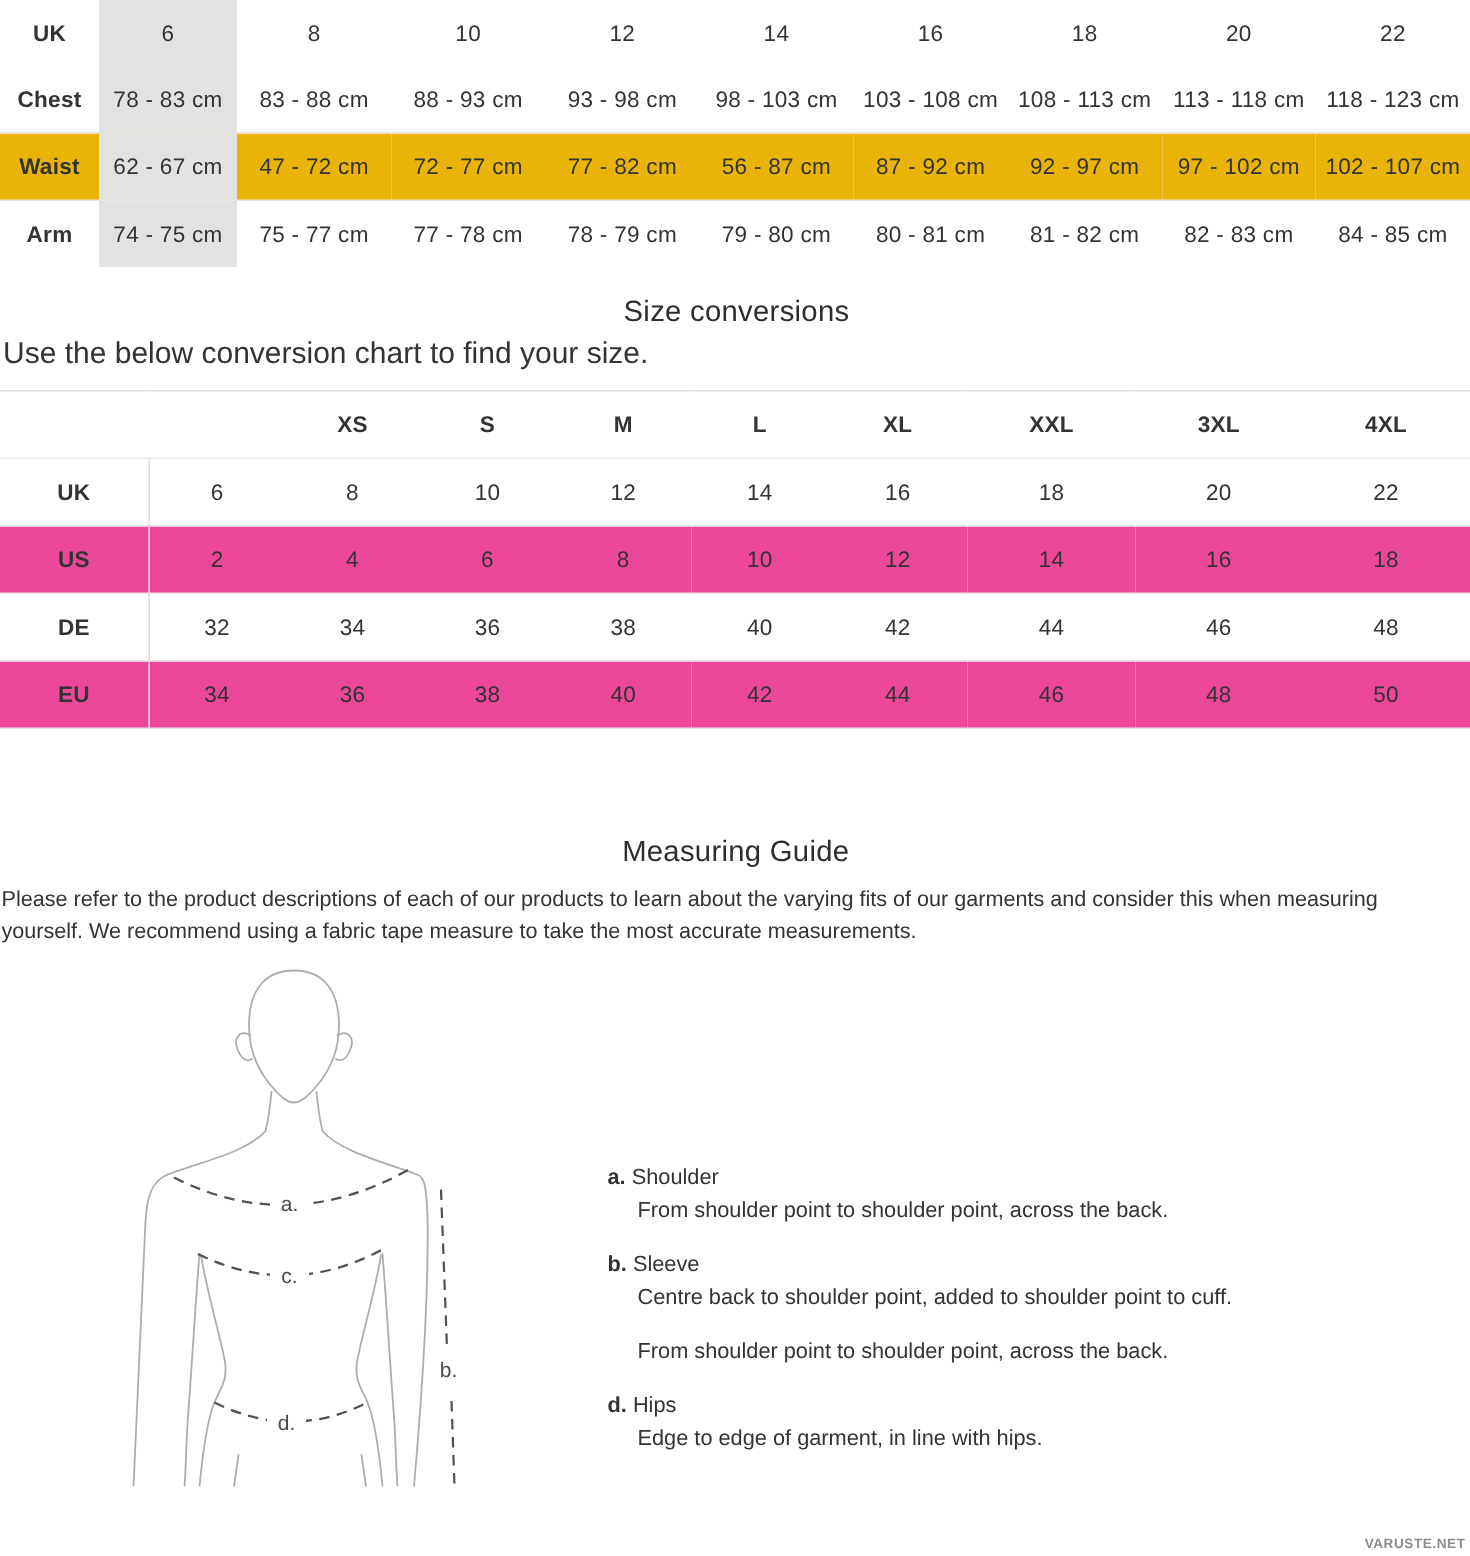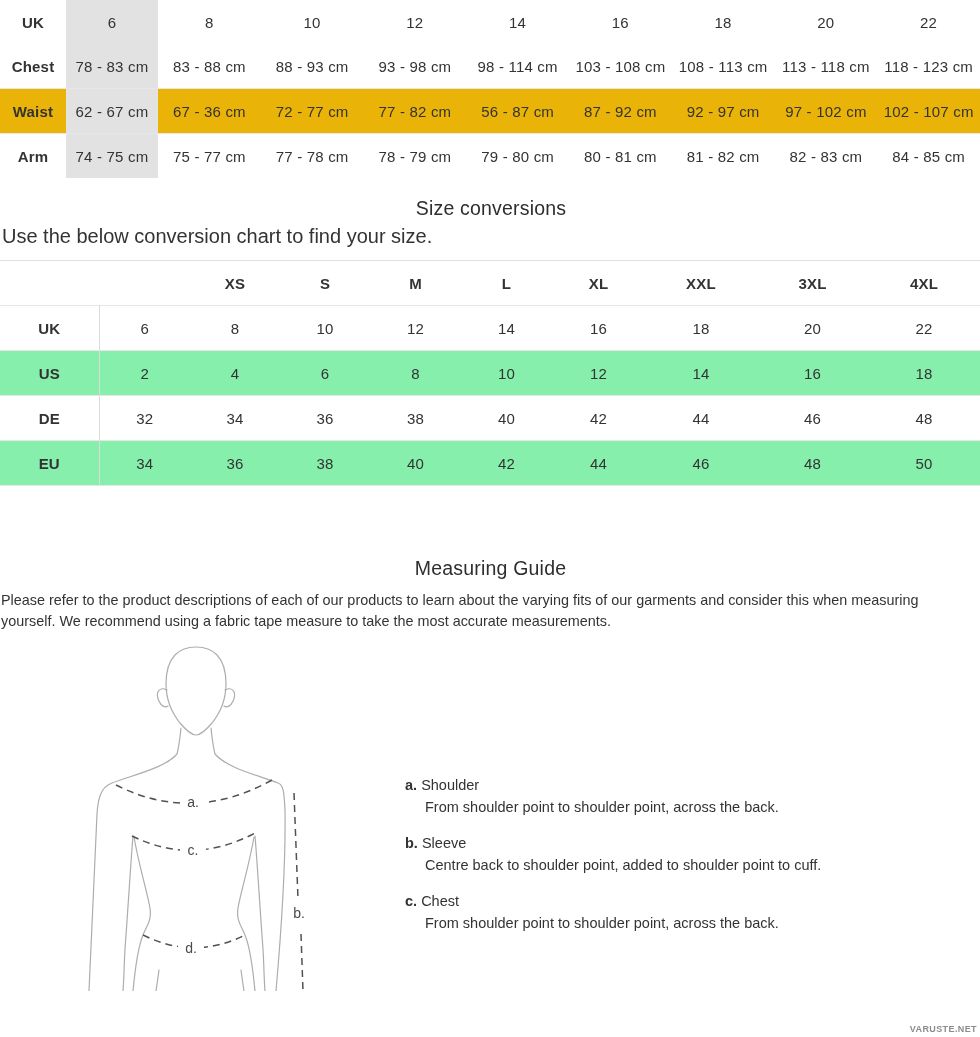--- a/index.html
+++ b/index.html
@@ -16,21 +16,21 @@
   .t1 thead th{font-weight:400;}
   .t1 thead th:first-child{font-weight:700;}
   .t1 tbody th{font-weight:700;}
   .t1 .alt{background:#eab308;}
   .t1 .hl{background:#e2e2e2;border-bottom-color:#e2e2e2;}
   
   .t2{border-top:1px solid #e0e0e0;border-bottom:1px solid #e0e0e0;}
   .t2 tr{border-bottom:1px solid #e7e7e7;}
   .t2 thead th{font-weight:700;}
   .t2 tbody th{font-weight:700;border-right:1px solid #dcdcdc;}
-  .t2 .alt{background:#86efac;}
+  .t2 .alt{background:#ec4899;}
   
   h2{font-size:19.5px;font-weight:400;color:#2e2e2e;letter-spacing:.2px;
      margin:0;line-height:25px;text-align:center;}
   #size-conversions-title{margin:18px 0 0 2px;}
   #measuring-title{margin:70px 0 0 1px;}
   .lead{font-size:20px;line-height:18px;margin:6px 0 0 2px;}
   .intro{font-size:14.4px;line-height:21px;margin:9px 0 0 1px;max-width:962px;}
   #conversion-table{margin-top:15px;}
   
   .figure-row{position:relative;height:347px;margin-top:12px;}
@@ -68,30 +68,30 @@
         <th>22</th>
       </tr>
   </thead>
   <tbody>
       <tr>
         <th>Chest</th>
         <td class="hl">78 - 83 cm</td>
         <td>83 - 88 cm</td>
         <td>88 - 93 cm</td>
         <td>93 - 98 cm</td>
-        <td>98 - 114 cm</td>
+        <td>98 - 103 cm</td>
         <td>103 - 108 cm</td>
         <td>108 - 113 cm</td>
         <td>113 - 118 cm</td>
         <td>118 - 123 cm</td>
       </tr>
       <tr class="alt">
         <th>Waist</th>
         <td class="hl">62 - 67 cm</td>
-        <td>67 - 36 cm</td>
+        <td>47 - 72 cm</td>
         <td>72 - 77 cm</td>
         <td>77 - 82 cm</td>
         <td>56 - 87 cm</td>
         <td>87 - 92 cm</td>
         <td>92 - 97 cm</td>
         <td>97 - 102 cm</td>
         <td>102 - 107 cm</td>
       </tr>
       <tr>
         <th>Arm</th>
@@ -225,19 +225,22 @@
   <div class="legend">
       <div class="legend-item">
         <div><span class="legend-key">a.</span> <span>Shoulder</span></div>
         <div class="legend-desc">From shoulder point to shoulder point, across the back.</div>
       </div>
       <div class="legend-item">
         <div><span class="legend-key">b.</span> <span>Sleeve</span></div>
         <div class="legend-desc">Centre back to shoulder point, added to shoulder point to cuff.</div>
       </div>
       <div class="legend-item">
-        <div><span class="legend-key">c.</span> <span>Chest</span></div>
         <div class="legend-desc">From shoulder point to shoulder point, across the back.</div>
+      </div>
+      <div class="legend-item">
+        <div><span class="legend-key">d.</span> <span>Hips</span></div>
+        <div class="legend-desc">Edge to edge of garment, in line with hips.</div>
       </div>
     </div>
 </div>
 
 <div class="watermark">VARUSTE.NET</div>
 
 </body></html>

